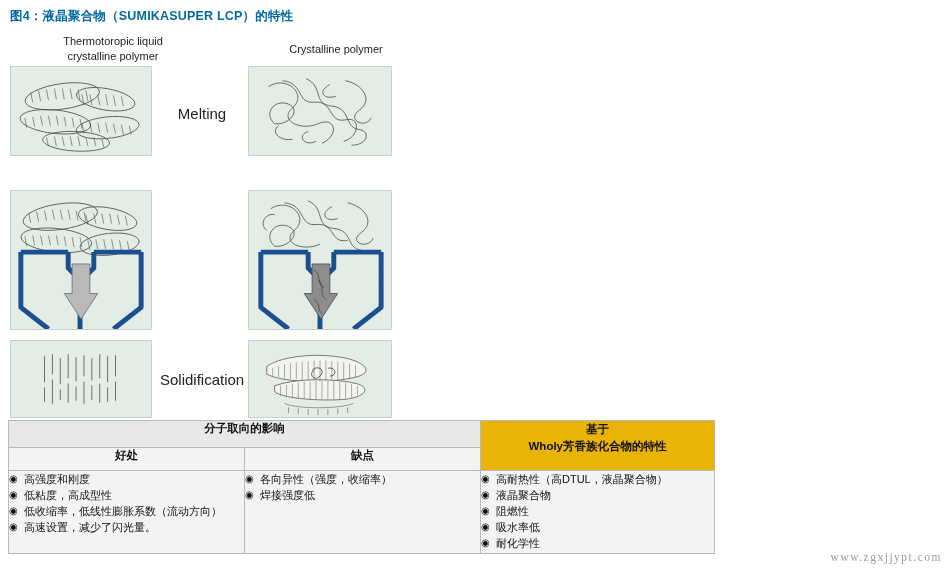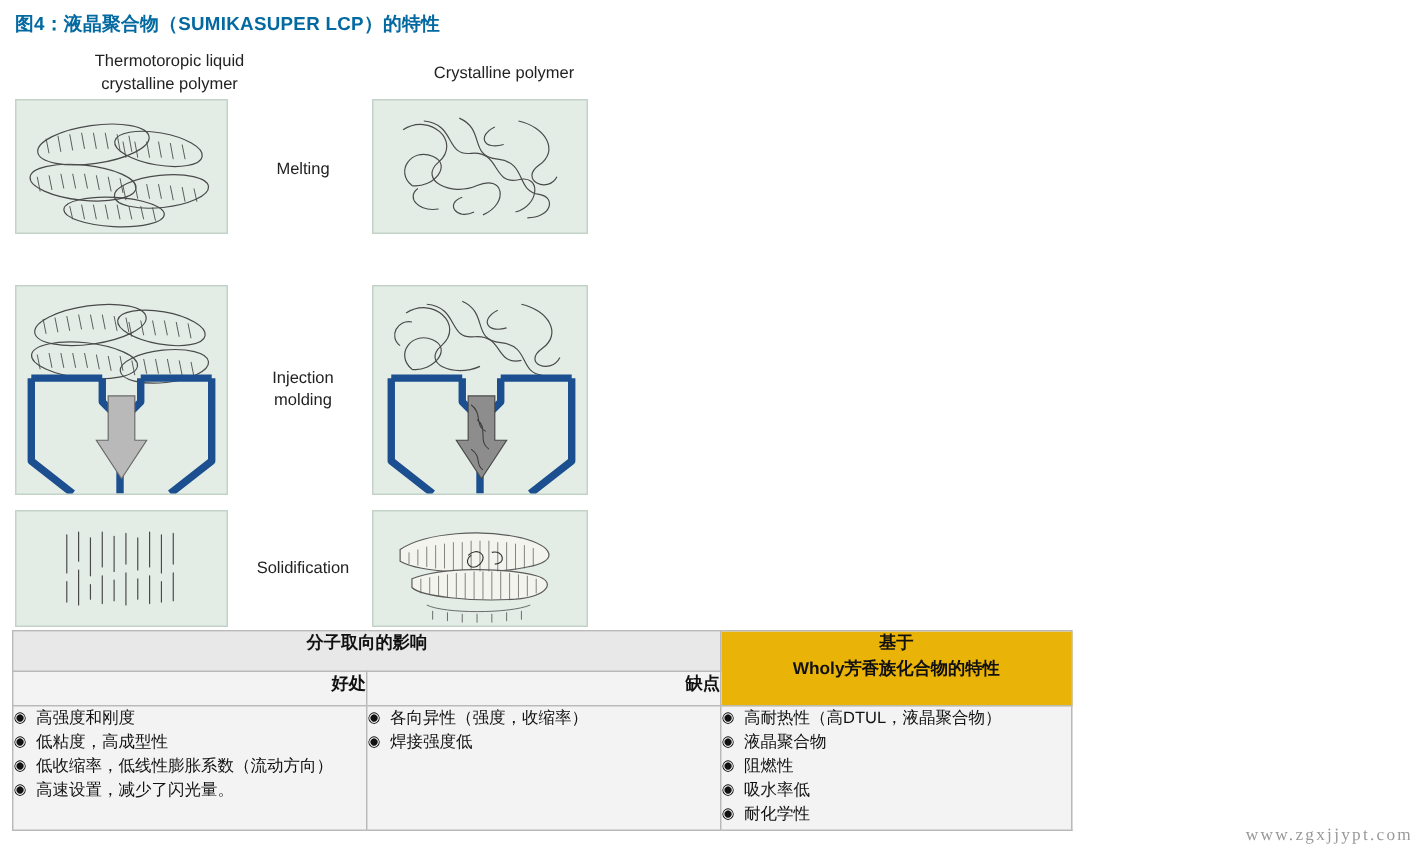--- a/index.html
+++ b/index.html
@@ -52,21 +52,21 @@
   .cell {
     position: absolute;
     background: #e3ede6;
     border: 1px solid #c3d3c8;
     box-sizing: border-box;
   }
   .stage-label {
     position: absolute;
     width: 84px;
     text-align: center;
-    font-size: 11px;
+    font-size: 15px;
     color: #222;
     line-height: 15px;
   }
   
   .c-left  { left: 2px;  width: 142px; }
   .c-right { left: 240px; width: 144px; }
   .r1 { top: 36px; height: 90px; }
   .r2 { top: 160px; height: 140px; }
   .r3 { top: 310px; height: 78px; }
 
@@ -90,21 +90,21 @@
   .th-main {
     background: #e8e8e8;
     text-align: center;
     font-weight: bold;
     font-size: 11.5px;
     height: 26px;
     color: #111;
   }
   .th-sub {
     background: #f3f3f3;
-    text-align: right;
+    text-align: center;
     font-weight: bold;
     font-size: 11.5px;
     height: 22px;
     color: #111;
   }
   .th-right-2line {
     background: #eab308;
     text-align: center;
     font-weight: bold;
     font-size: 11.5px;
@@ -208,24 +208,20 @@
         <path d="M18 22 L20 32 M26 21 L28 31 M34 20 L36 30 M42 19 L44 29 M50 19 L52 29 M58 19 L60 29 M66 20 L68 30 M74 21 L76 31"></path>
         <path d="M76 24 L78 34 M84 23 L86 33 M92 23 L94 33 M100 23 L102 33 M108 24 L110 34 M116 25 L118 35"></path>
         <path d="M14 46 L16 56 M22 45 L24 55 M30 45 L32 55 M38 45 L40 55 M46 45 L48 55 M54 46 L56 56 M62 47 L64 57 M70 47 L72 57"></path>
         <path d="M78 50 L80 60 M86 49 L88 59 M94 49 L96 59 M102 49 L104 59 M110 50 L112 60 M118 51 L120 61"></path>
       </g>
       <path d="M10 62 L10 118 L38 140 M10 62 L58 62 M58 62 L58 78 L72 92 M132 62 L132 118 L104 140 M132 62 L84 62 M84 62 L84 78 L70 92 M70 92 L70 140" fill="none" stroke="#1b4f8f" stroke-width="5" stroke-linejoin="round"></path>
       <path d="M62 74 L80 74 L80 104 L88 104 L71 130 L54 104 L62 104 Z" fill="#b9b9b9" stroke="#6a6a6a" stroke-width="0.8"></path>
     </svg>
   </div>
 
-  <div class="stage-label" style="left:152px; top:215px;">
-    <span>Injection</span><br>
-    <span>molding</span>
-  </div>
 
   <div class="cell c-right r2">
     <svg viewBox="0 0 144 140" preserveAspectRatio="none">
       <g fill="none" stroke="#4a4a4a" stroke-width="0.8">
         <path d="M22 18 C40 6, 62 26, 46 40 C32 52, 54 62, 72 54"></path>
         <path d="M36 12 C58 14, 50 36, 68 34 C88 32, 82 54, 100 50"></path>
         <path d="M60 10 C78 18, 66 36, 86 38 C106 40, 98 58, 114 60"></path>
         <path d="M100 12 C118 16, 128 32, 114 42 C100 52, 120 60, 126 48"></path>
         <path d="M26 56 C14 46, 26 30, 40 36 C54 42, 40 58, 26 56 Z"></path>
         <path d="M84 16 C72 22, 76 32, 90 28"></path>

